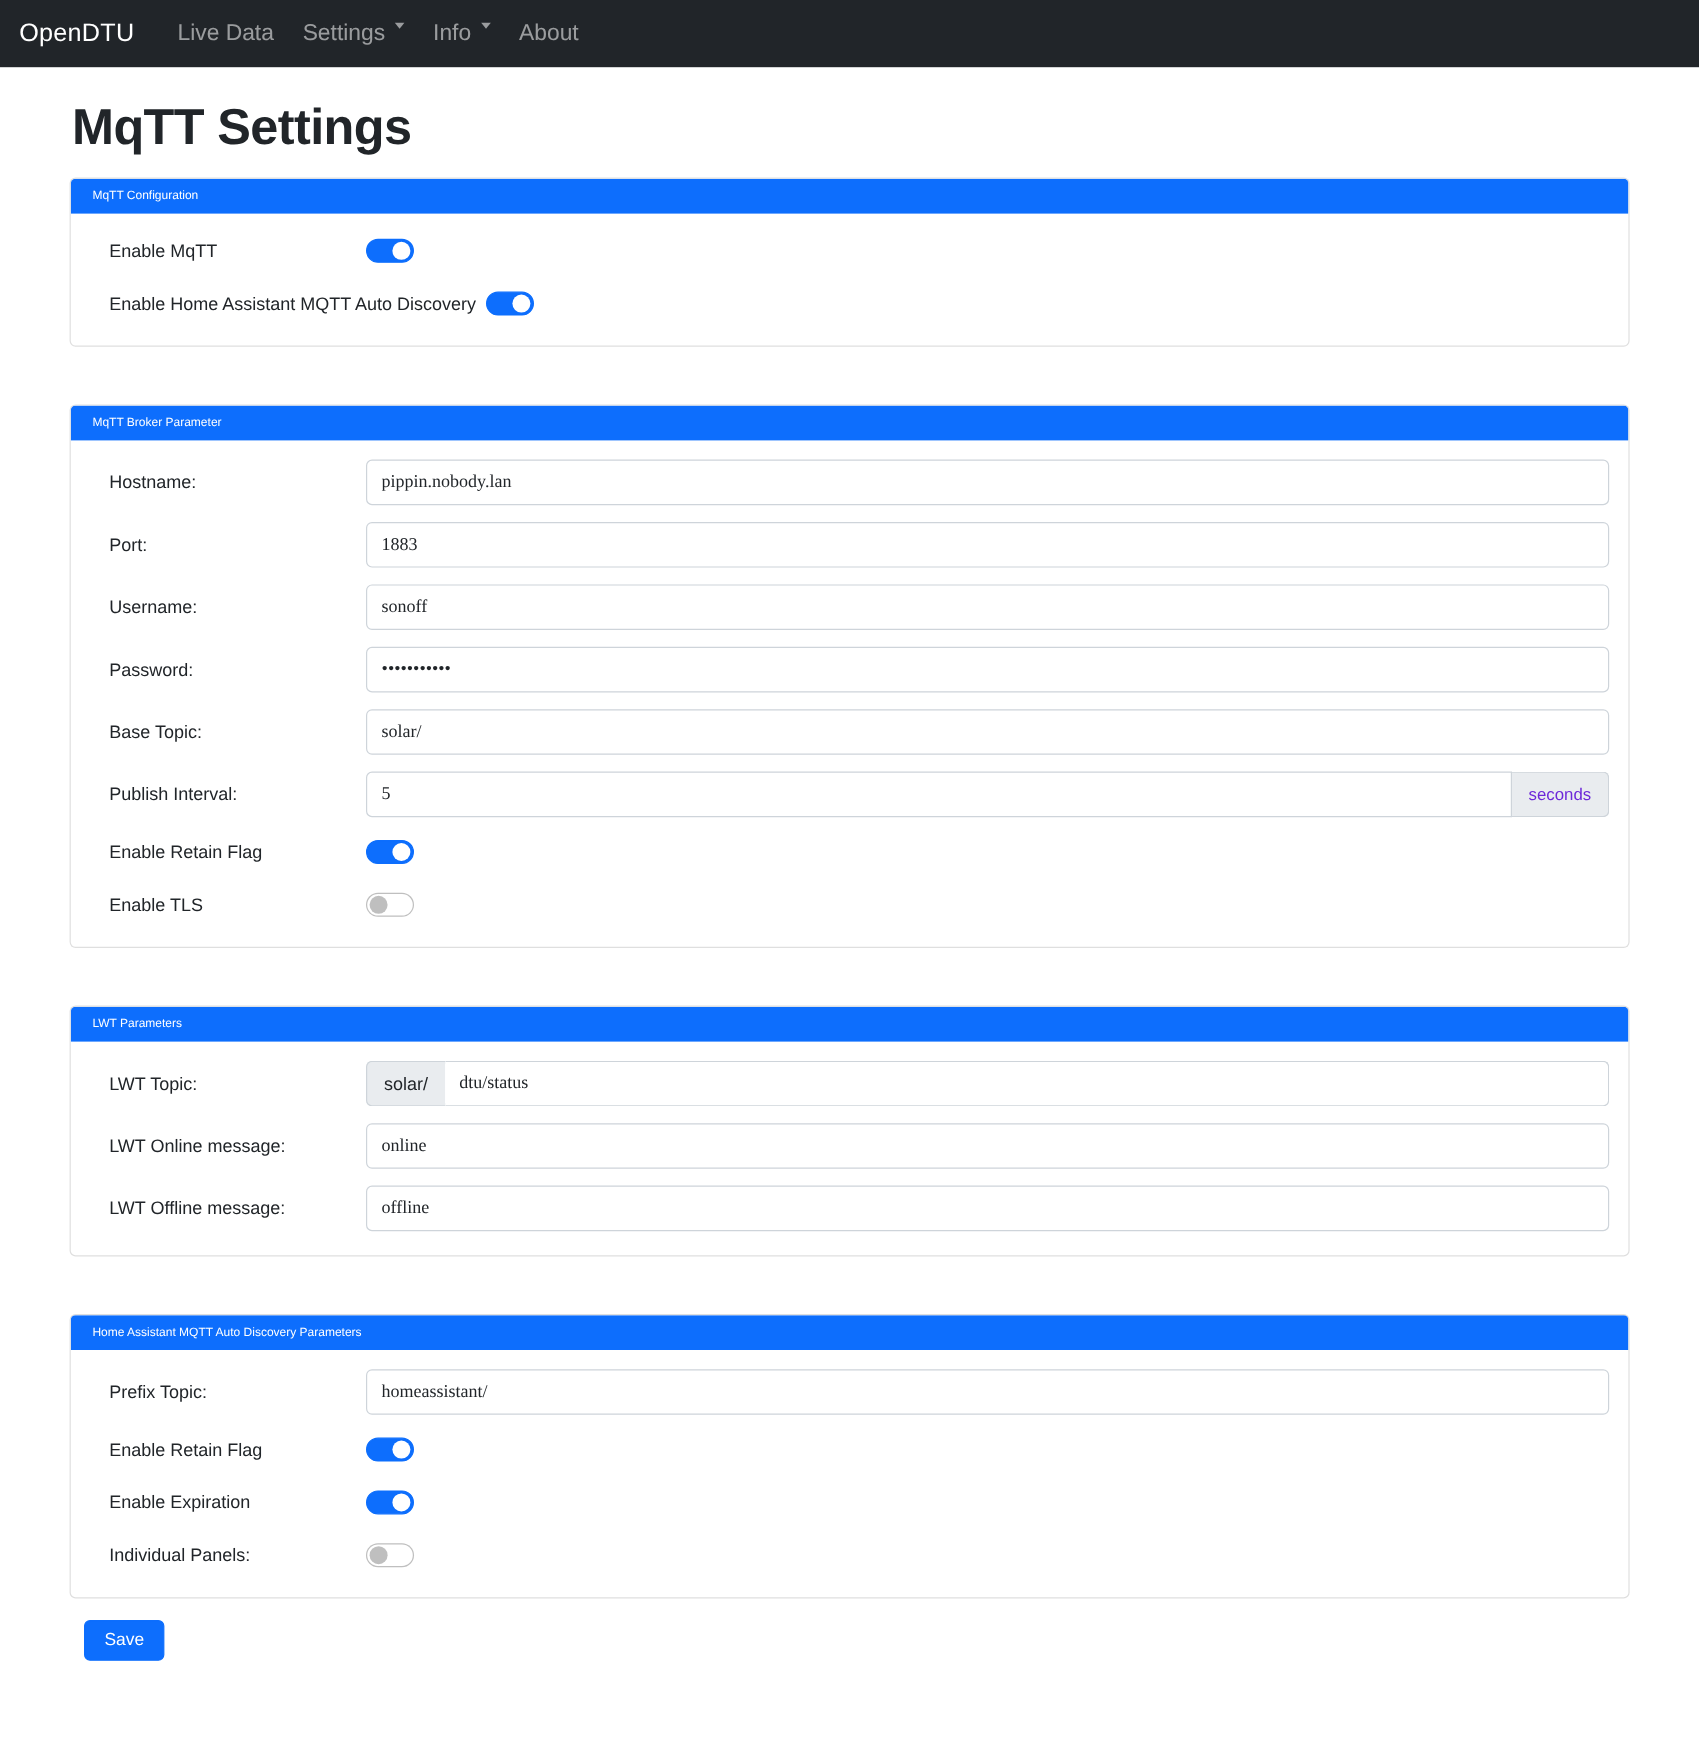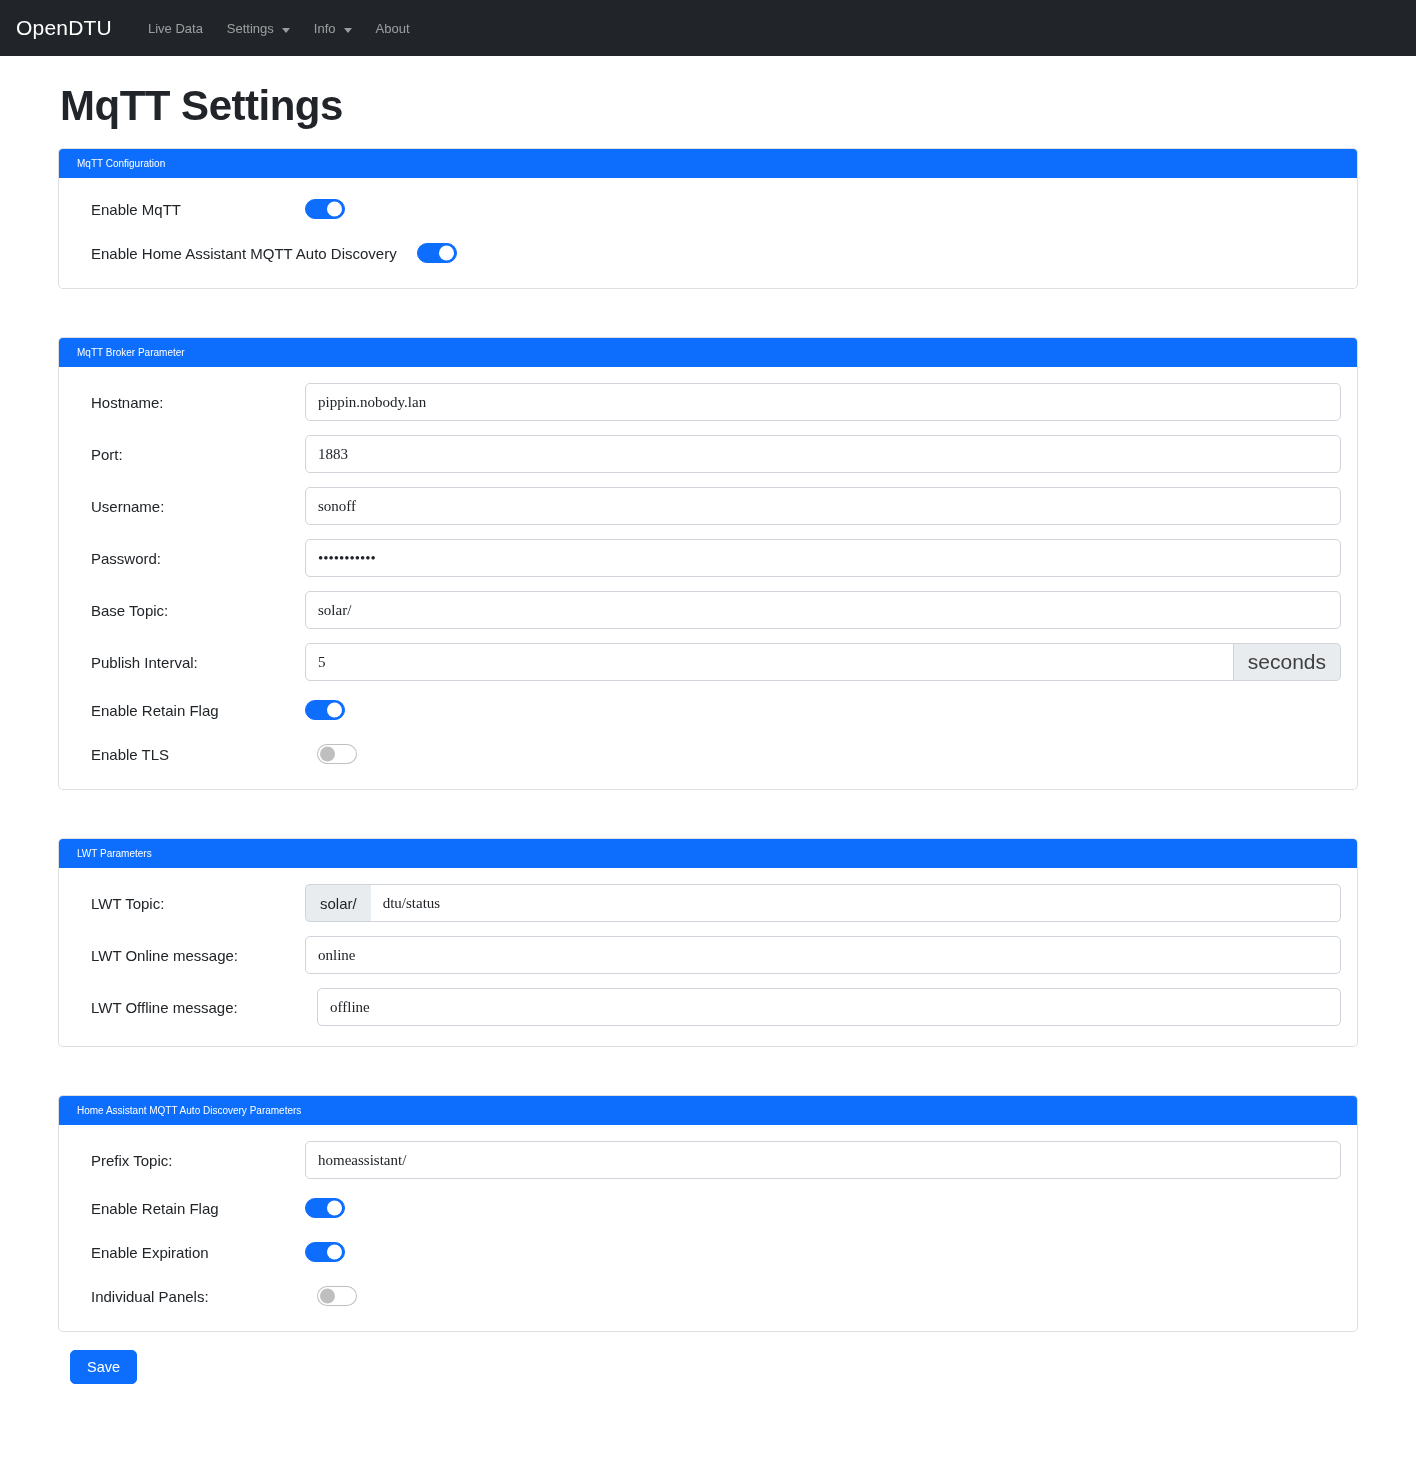--- a/index.html
+++ b/index.html
@@ -21,25 +21,25 @@
   }
   .brand {
     color: #ffffff;
     font-size: 21px;
     margin-right: 24px;
     letter-spacing: .2px;
     cursor: pointer;
   }
   .nav-link {
     color: rgba(255,255,255,.55);
-    font-size: 13px;
+    font-size: 19px;
     padding: 8px 12px;
     cursor: pointer;
     display: flex;
-    align-items: center;
+    align-items: flex-start;
     gap: 6px;
     white-space: nowrap;
   }
   .caret {
     display: inline-block;
     width: 0; height: 0;
     border-left: 4.5px solid transparent;
     border-right: 4.5px solid transparent;
     border-top: 5px solid rgba(255,255,255,.55);
     margin-left: 2px;
@@ -73,21 +73,21 @@
   }
   .card-body {
     padding: 16px 16px 18px 16px;
   }
   .row {
     display: flex;
     align-items: center;
     margin-bottom: 14px;
     min-height: 30px;
   }
-  .row:last-child { margin-bottom: 2px; gap: 12px; }
+  .row:last-child { margin-bottom: 2px; }
   .row-label {
     width: 230px;
     flex: 0 0 230px;
     font-size: 15px;
     padding-left: 16px;
     color: #212529;
   }
   .row-control {
     flex: 1 1 auto;
     display: flex;
@@ -109,22 +109,22 @@
   .input-group { display: flex; flex: 1 1 auto; }
   .input-group .form-control { border-radius: 5px 0 0 5px; }
   .input-group .form-control.tail { border-radius: 0 5px 5px 0; border-left: 0; }
   .input-text-append {
     display: flex; align-items: center;
     padding: 0 14px;
     background: #e9ecef;
     border: 1px solid #ced4da;
     border-left: 0;
     border-radius: 0 5px 5px 0;
-    font-size: 21px;
-    color: #404040;
+    font-size: 14px;
+    color: #6d28d9;
   }
   .input-text-prepend {
     display: flex; align-items: center;
     padding: 0 14px;
     background: #e9ecef;
     border: 1px solid #ced4da;
     border-right: 0;
     border-radius: 5px 0 0 5px;
     font-size: 15px;
     color: #212529;

